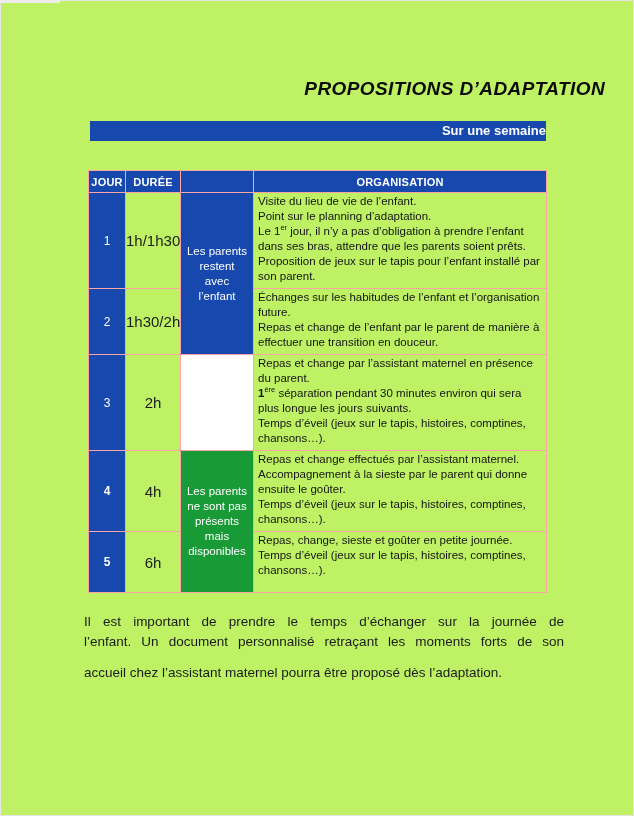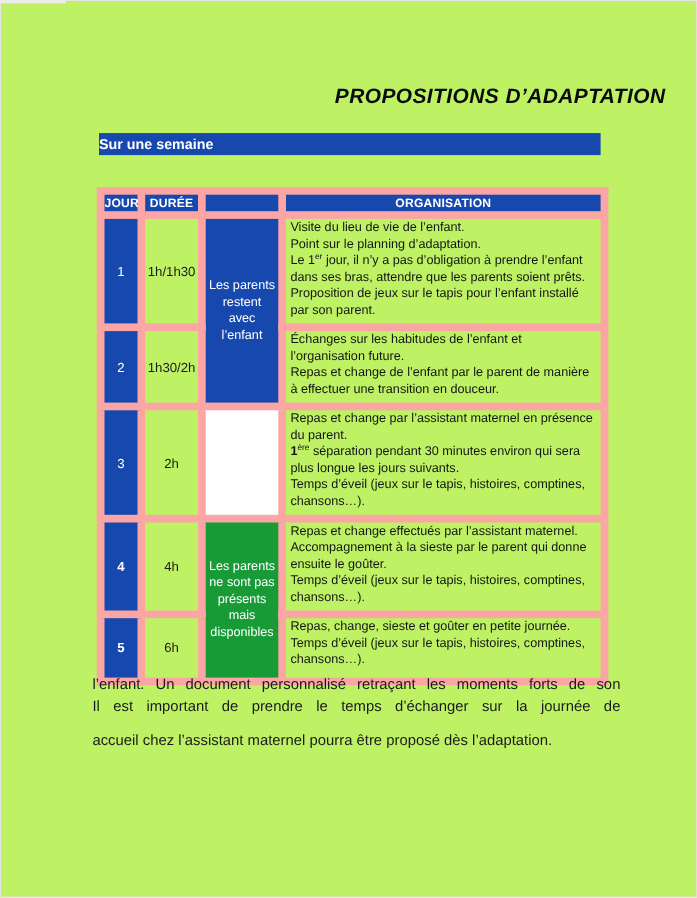--- a/index.html
+++ b/index.html
@@ -9,37 +9,37 @@
     box-shadow:inset 0 0 0 1px #e8e6e4;
   }
   .doc-title{
     position:absolute;top:78px;right:29px;
     font-size:19px;font-weight:bold;font-style:italic;letter-spacing:.4px;
     color:#0b0b0b;white-space:nowrap;
   }
   .banner{
     position:absolute;left:90px;top:121px;width:456px;height:20px;
     background:var(--blue);color:#fff;font-size:13px;font-weight:bold;
-    text-align:left;line-height:20px;
+    text-align:right;line-height:20px;
   }
   table.tbl{
     position:absolute;left:88px;top:170px;width:458px;
     border-collapse:collapse;table-layout:fixed;
   }
-  .tbl th,.tbl td{border:7px solid #fca5a5;padding:0;}
+  .tbl th,.tbl td{border:1px solid #fca5a5;padding:0;}
   .tbl th{
     background:var(--blue);color:#fff;font-size:11px;font-weight:bold;
     text-align:center;letter-spacing:.2px;
   }
   td.jour{
     background:var(--blue);color:#fff;text-align:center;vertical-align:middle;
     font-size:12px;
   }
   td.jour.bold{font-weight:bold;}
-  td.duree{text-align:center;vertical-align:middle;font-size:12px;color:#1c1c1c;}
+  td.duree{text-align:center;vertical-align:middle;font-size:15px;color:#1c1c1c;}
   td.parents{
     color:#fff;text-align:center;vertical-align:middle;
     font-size:11.5px;line-height:15px;white-space:pre-line;
   }
   td.parents.blue{background:var(--blue);}
   td.parents.green{background:var(--green);}
   td.empty{background:#fff;}
   td.org{
     vertical-align:top;font-size:11.5px;line-height:15px;
     padding:1px 4px 4px 4px;color:#141414;overflow:hidden;
@@ -130,17 +130,17 @@
           <td class="duree">6h</td>
           <td class="org">
             <div class="org-line"><span>Repas, change, sieste et goûter en petite journée.</span></div>
             <div class="org-line"><span>Temps d’éveil (jeux sur le tapis, histoires, comptines, chansons…).</span></div>
           </td>
         </tr>
       </tbody>
   </table>
 
   <div class="footer">
+    <div class="jline">Il est important de prendre le temps d’échanger sur la journée de</div>
     <div class="jline">l’enfant. Un document personnalisé retraçant les moments forts de son</div>
-    <div class="jline">Il est important de prendre le temps d’échanger sur la journée de</div>
     <div class="jline last">accueil chez l’assistant maternel pourra être proposé dès l’adaptation.</div>
   </div>
 </div>
 
 </body></html>

